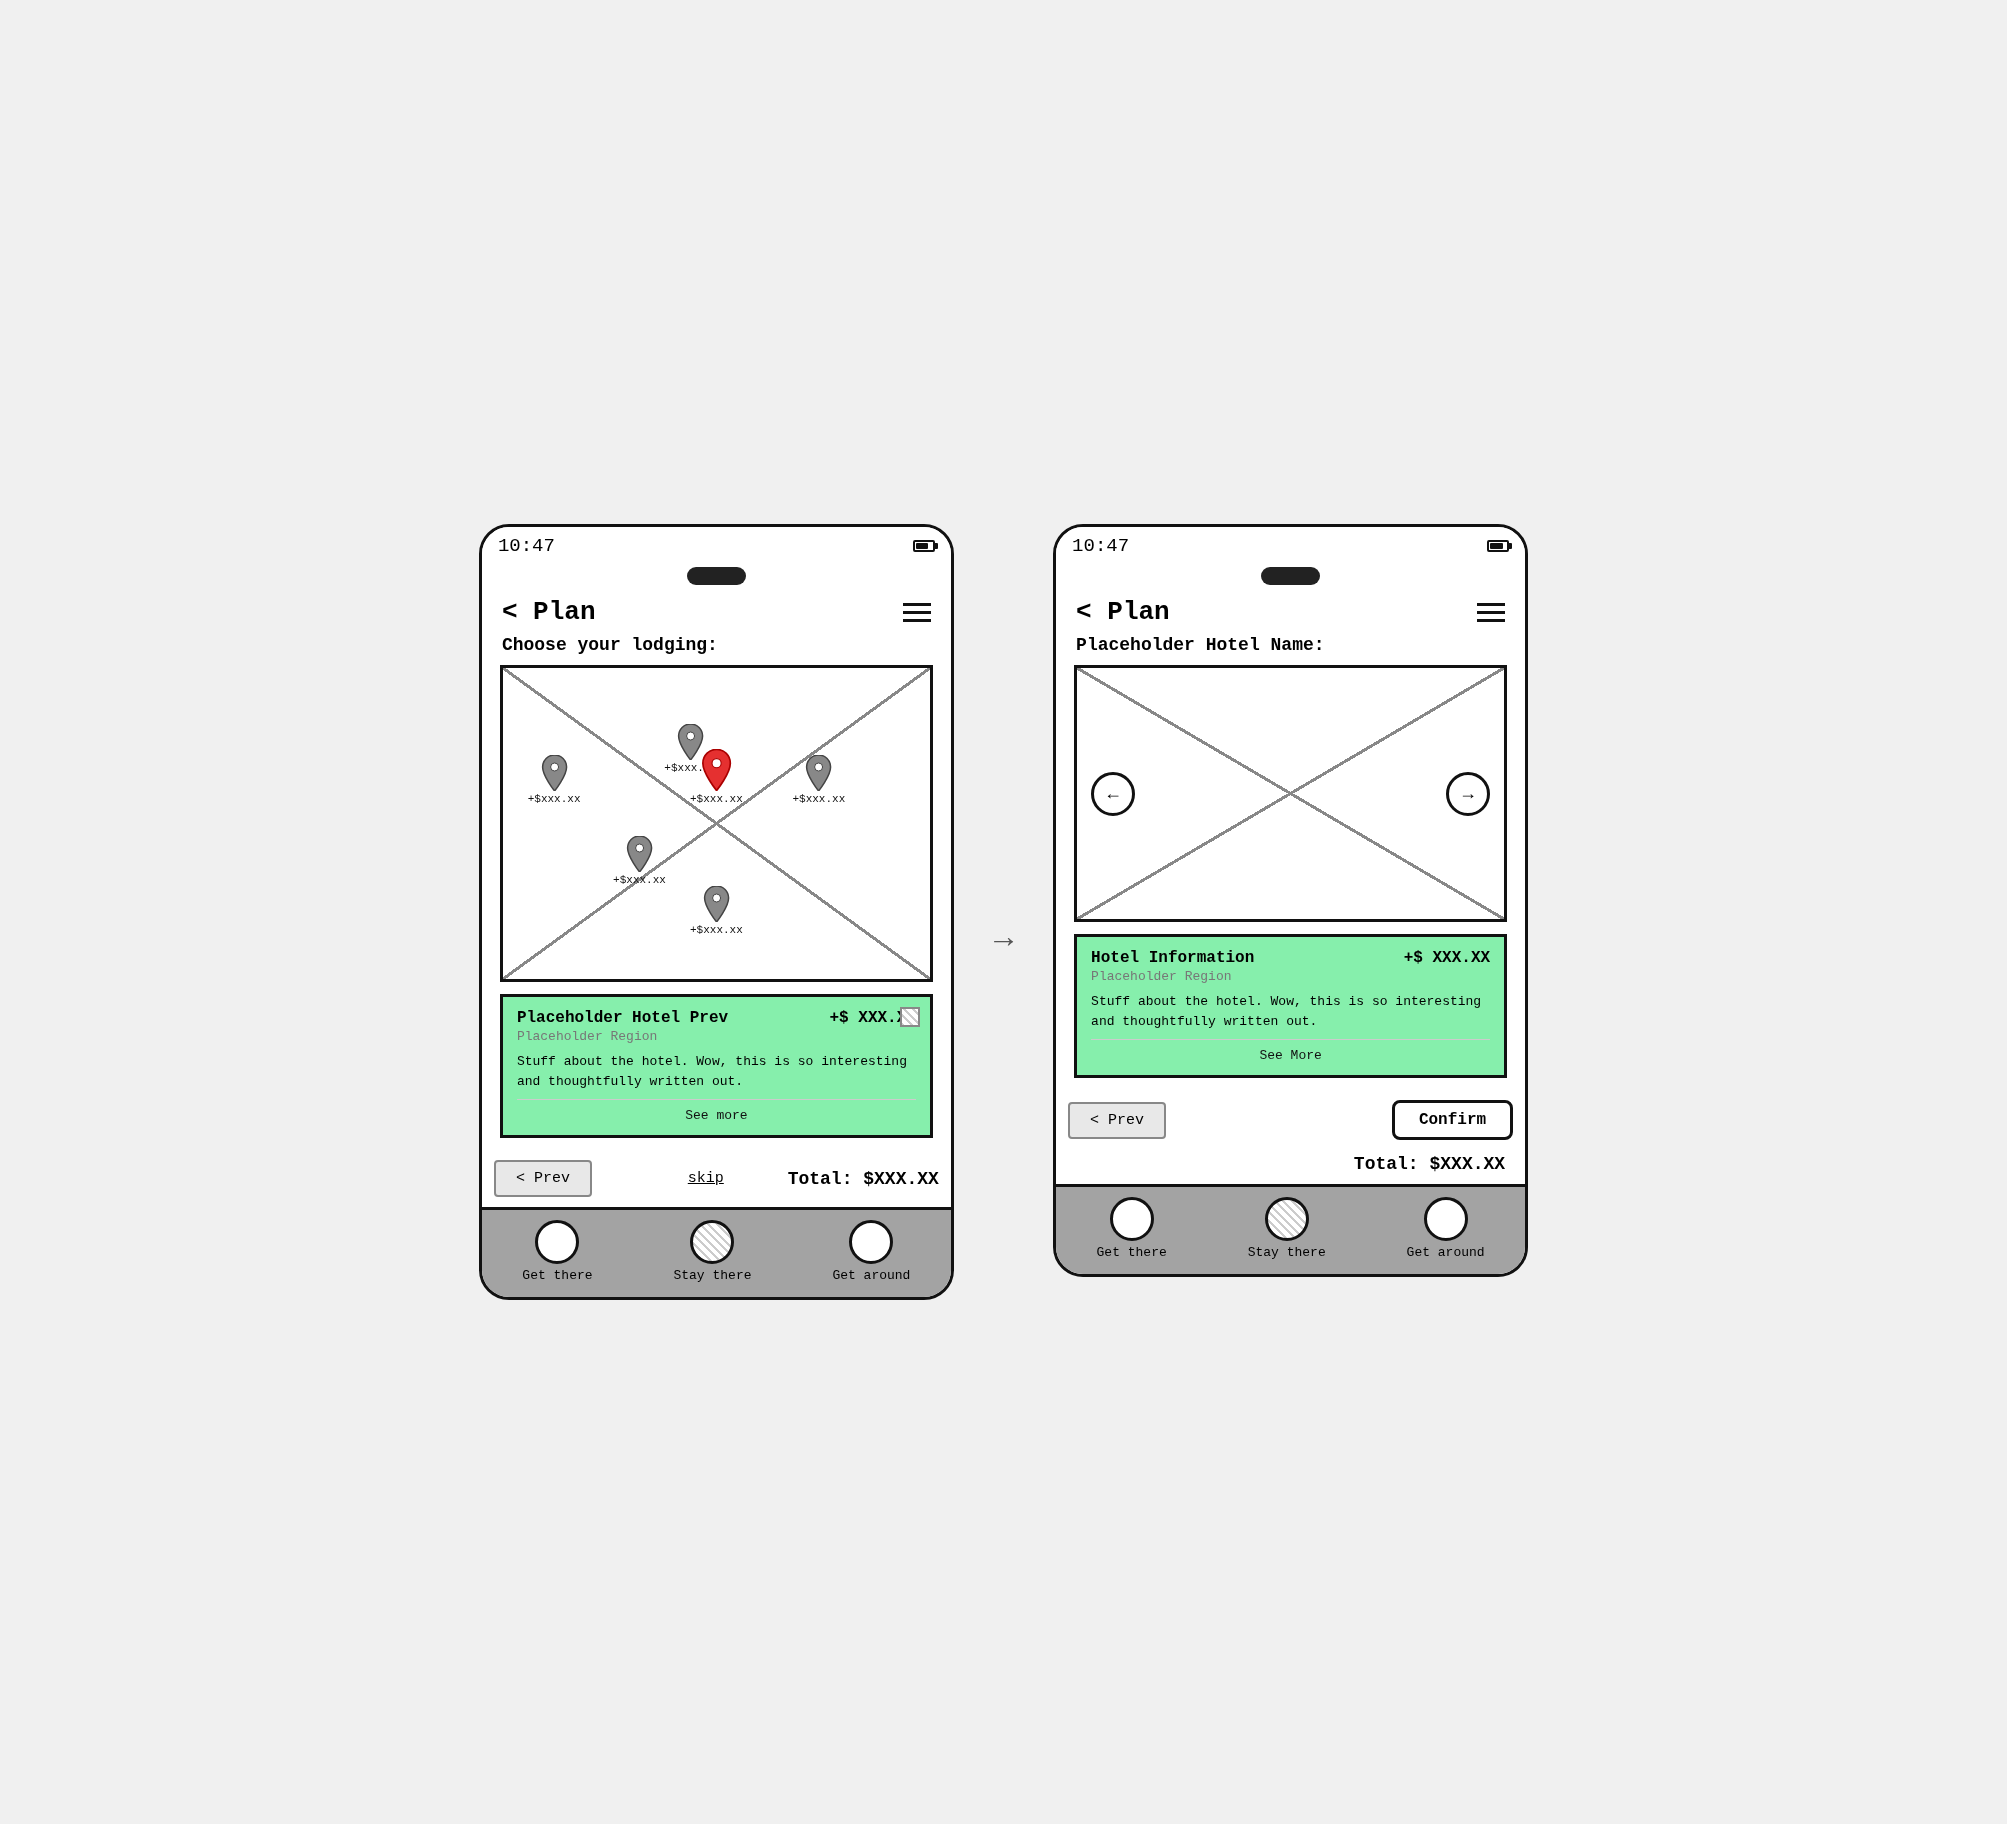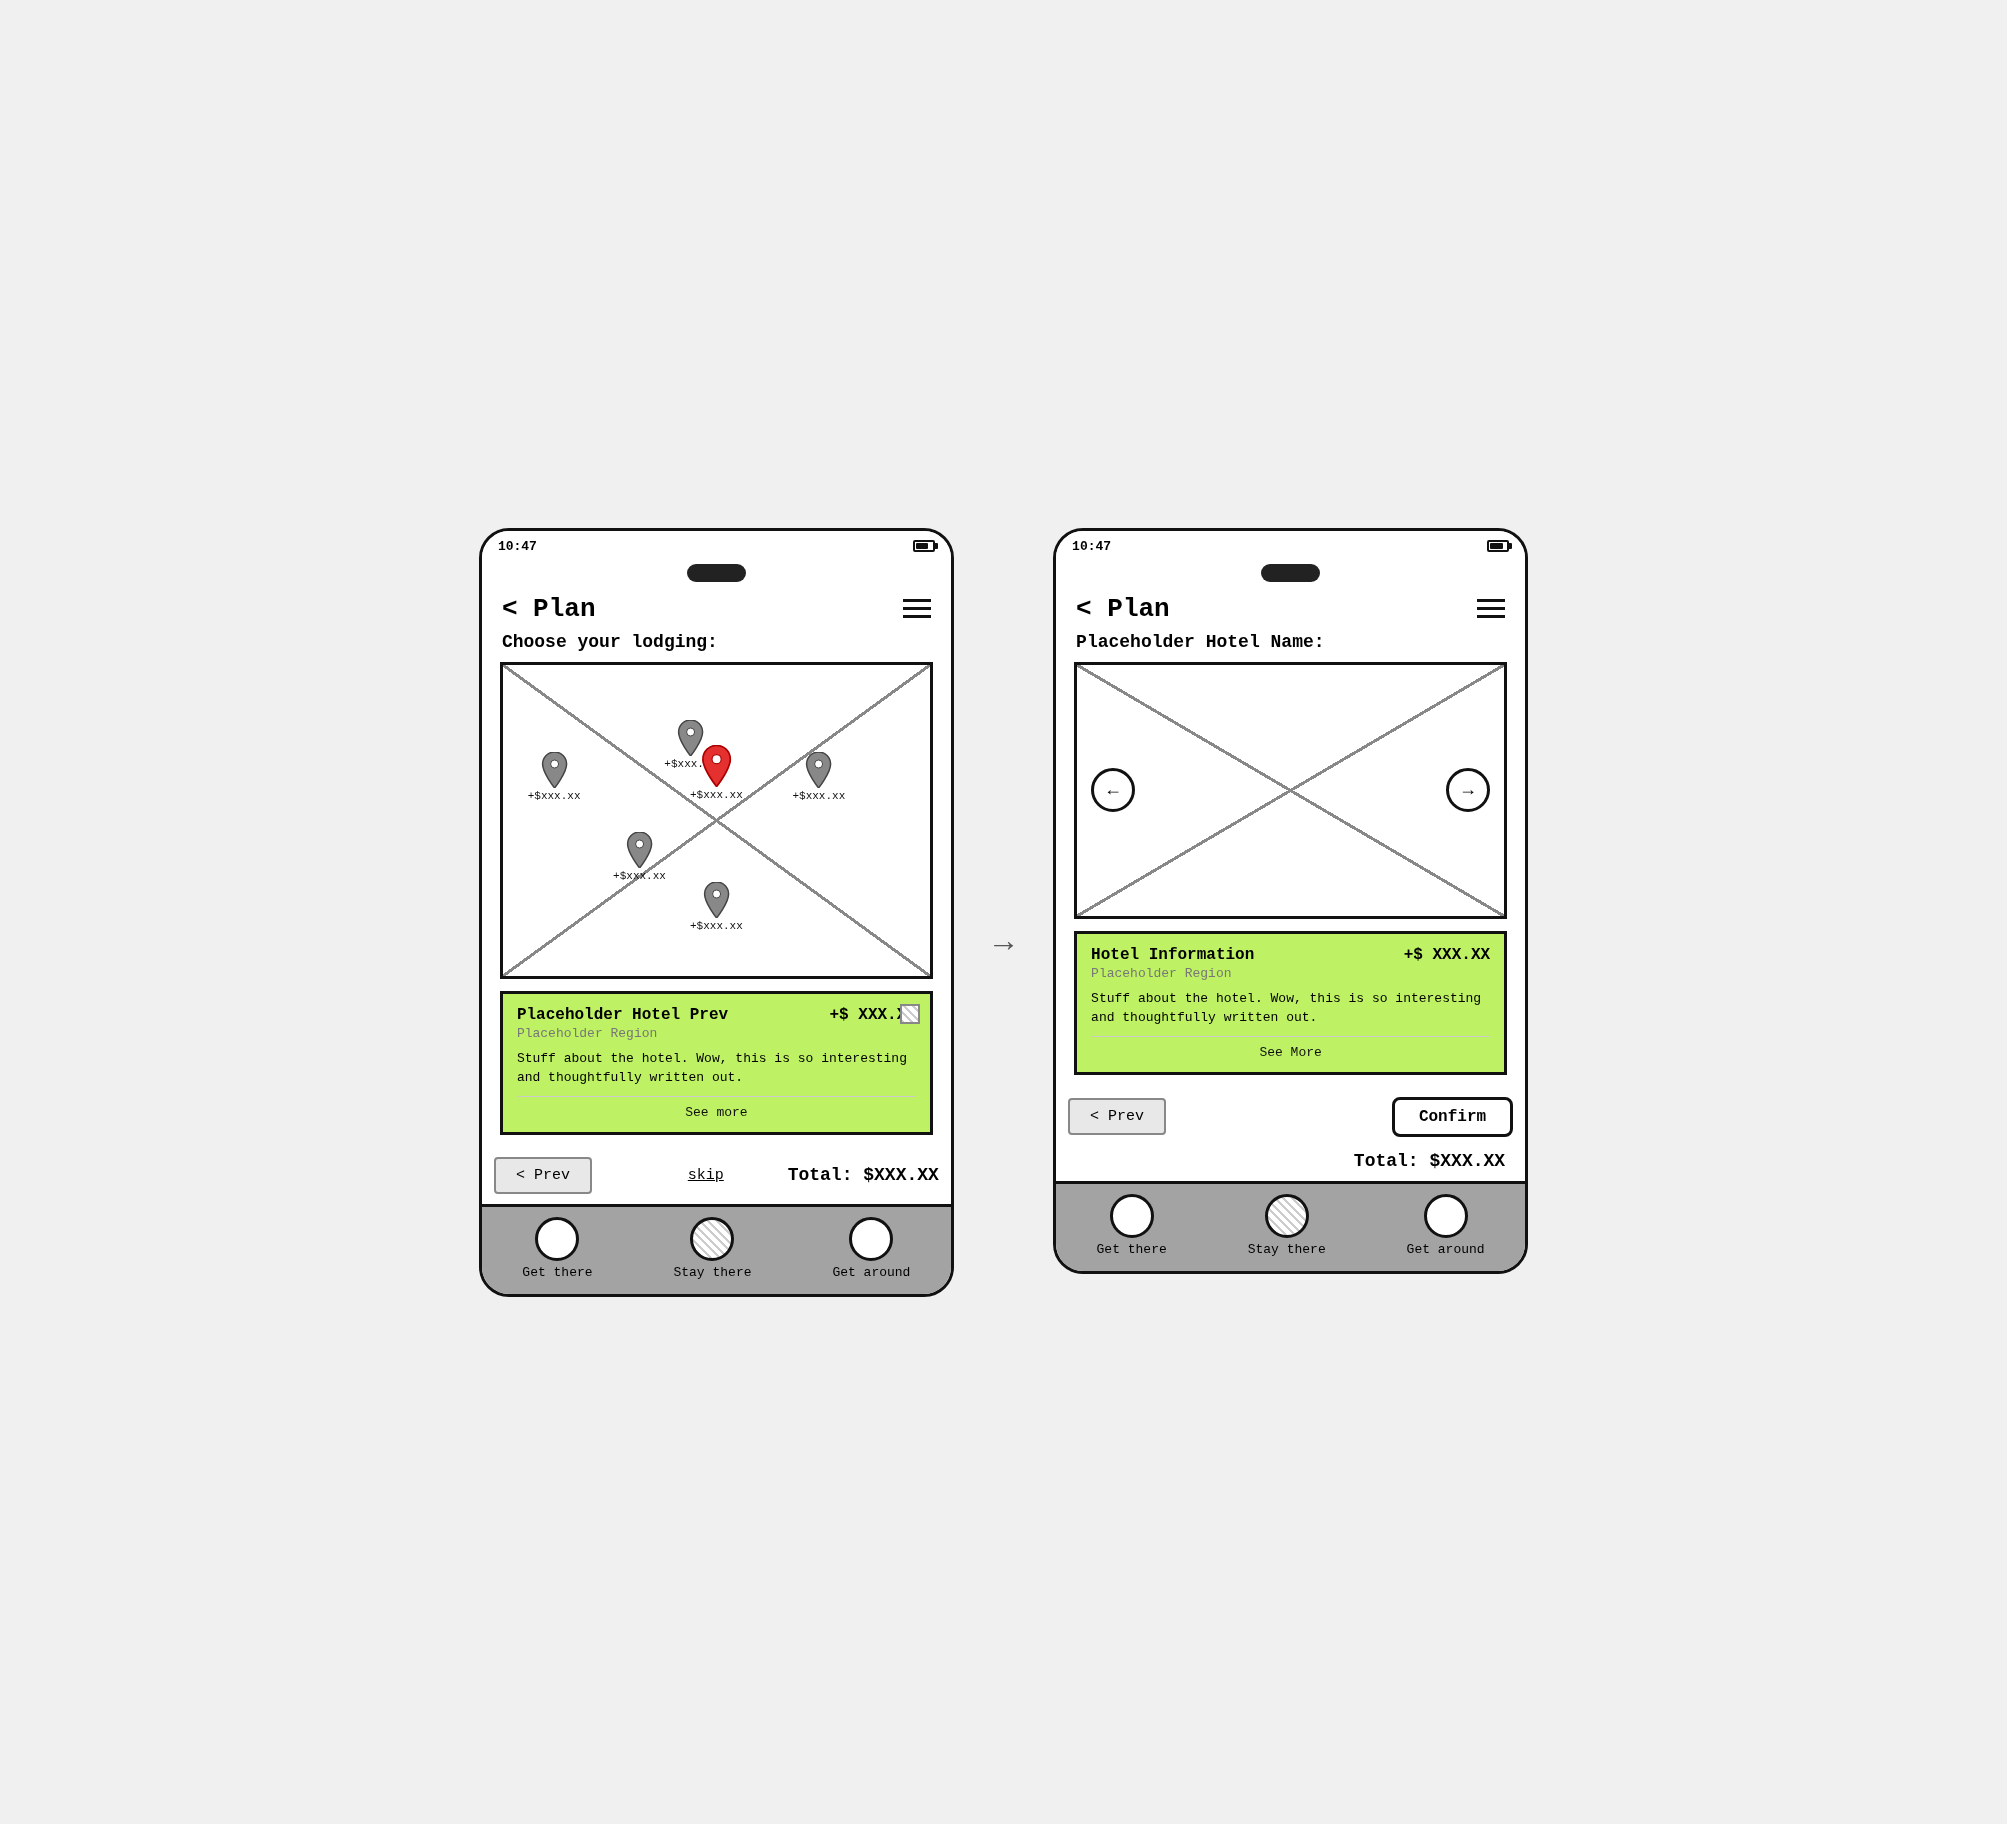--- a/index.html
+++ b/index.html
@@ -27,22 +27,22 @@
       position: relative;
     }
     .status-bar {
       display: flex;
       justify-content: space-between;
       align-items: center;
       padding: 8px 16px 4px;
       background: #fff;
     }
     .status-time {
-      font-size: 13px;
-      font-weight: bold;
+      font-size: 19px;
+      font-weight: normal;
     }
     .status-icons {
       display: flex;
       gap: 6px;
       align-items: center;
     }
     .speaker-cutout {
       width: 59px;
       height: 18px;
       background: #222;
@@ -130,21 +130,21 @@
     .pin-label {
       font-size: 11px;
       color: #111;
       white-space: nowrap;
       margin-top: 2px;
     }
     .hotel-card {
       margin: 12px 18px;
       border: 3px solid #111;
       padding: 12px 14px;
-      background: #bef264;
+      background: #86efac;
       position: relative;
     }
     .hotel-card-header {
       display: flex;
       justify-content: space-between;
       align-items: flex-start;
       margin-bottom: 2px;
     }
     .hotel-name {
       font-size: 16px;

